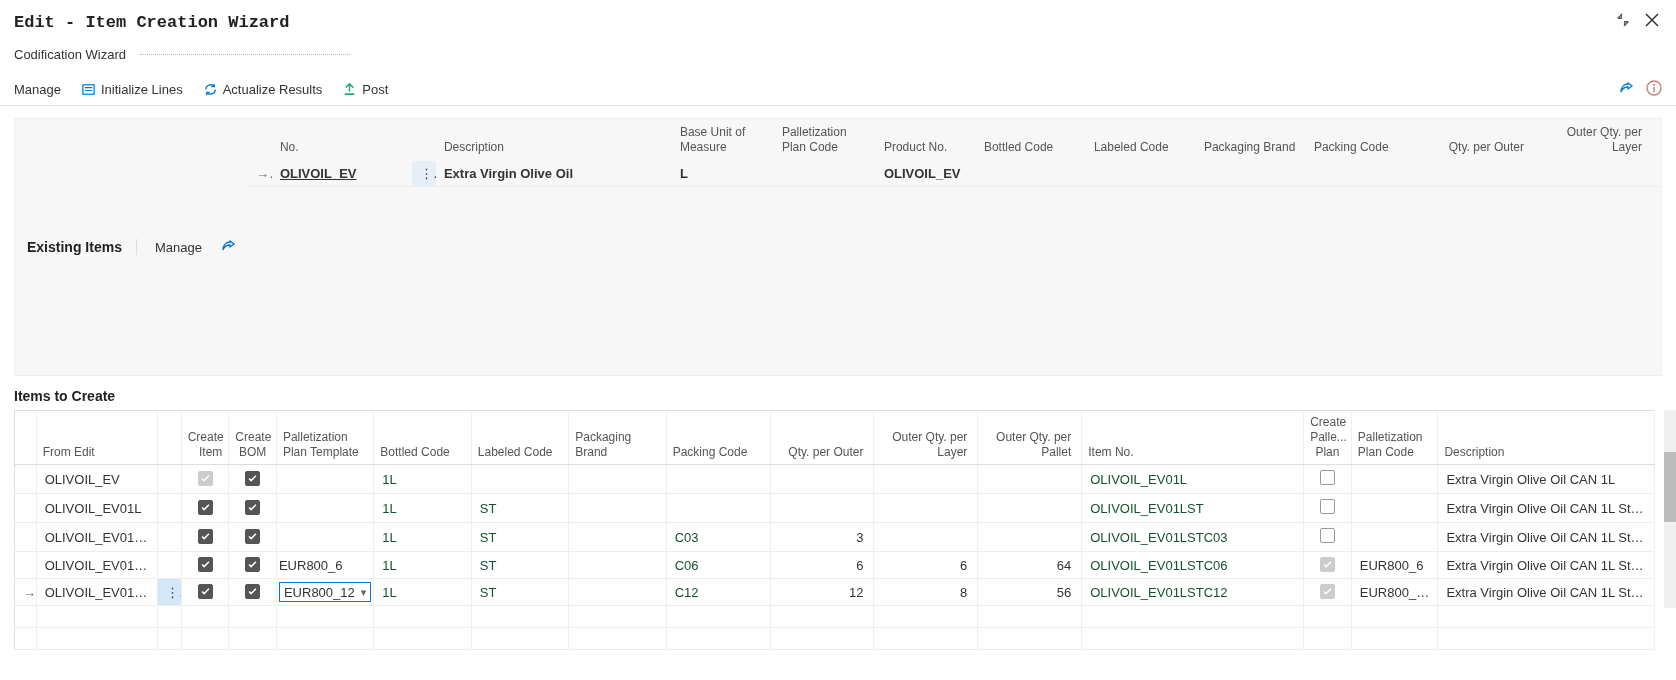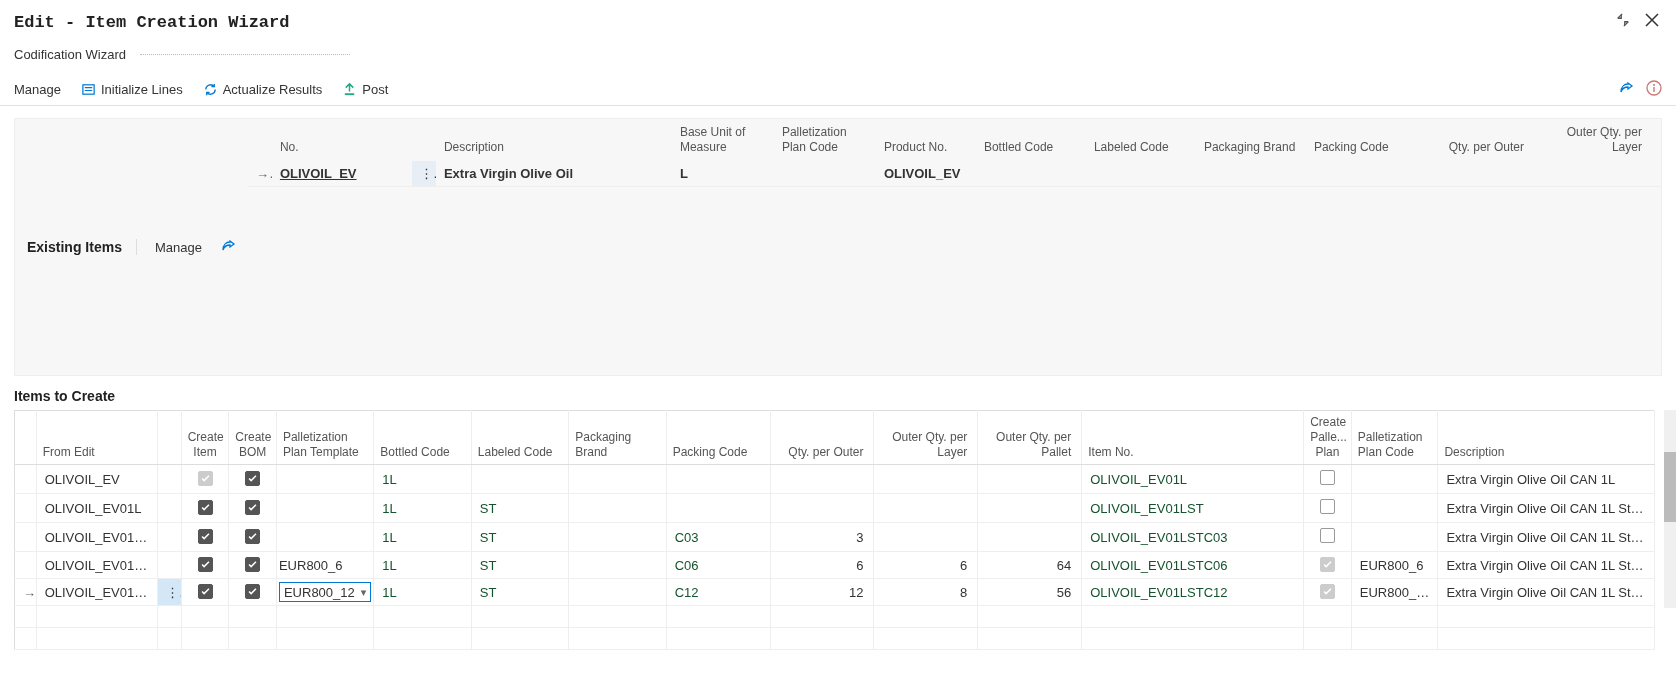--- a/index.html
+++ b/index.html
@@ -206,21 +206,21 @@
         <col style="width:205px">
         <col style="width:44px">
     <col style="width:80px">
         <col style="width:200px">
   </colgroup>
   <thead>
     <tr>
       <th></th>
       <th>From Edit</th>
       <th></th>
-      <th style="text-align:center">Create Item</th>
+      <th style="text-align:right">Create Item</th>
       <th style="text-align:center">Create BOM</th>
       <th>Palletization Plan Template</th>
       <th>Bottled Code</th>
       <th>Labeled Code</th>
       <th>Packaging Brand</th>
       <th>Packing Code</th>
       <th class="num">Qty. per Outer</th>
       <th class="num">Outer Qty. per Layer</th>
       <th class="num">Outer Qty. per Pallet</th>
       <th>Item No.</th>

